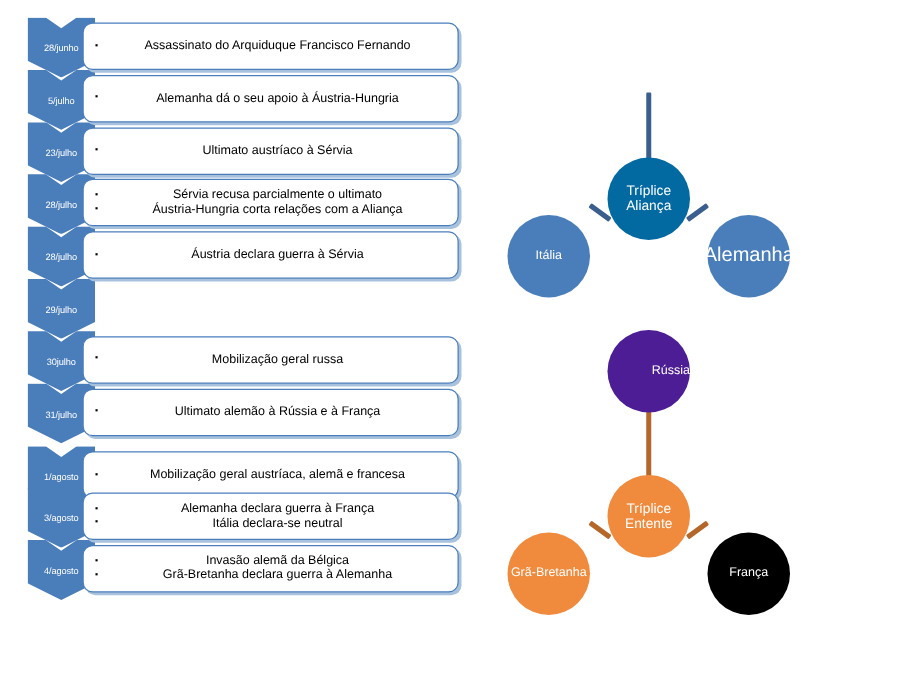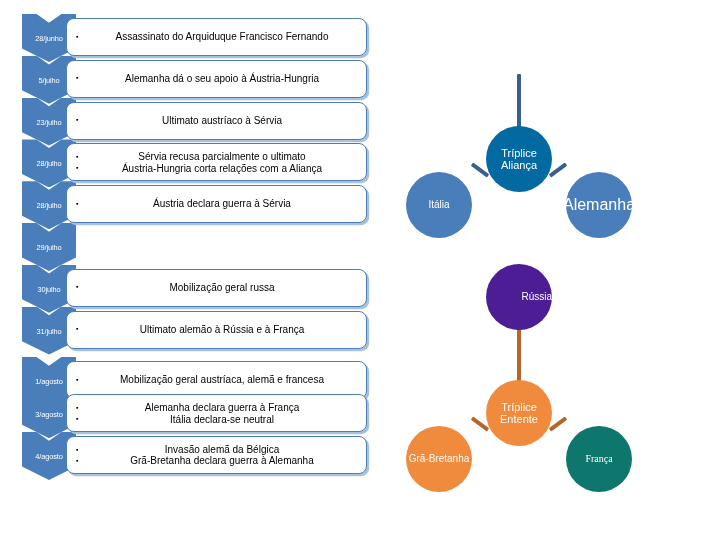--- a/index.html
+++ b/index.html
@@ -286,18 +286,18 @@
 
     <div class="node orange" id="en-top" style="background: #4c1d95; justify-content: flex-end;">
       <span class="node-label">Rússia</span>
     </div>
     <div class="node orange" id="en-left" style="background: rgb(240, 138, 60);">
       <span class="node-label">Grã-Bretanha</span>
     </div>
     <div class="node orange" id="en-center" style="background: rgb(240, 138, 60);">
       <span class="node-label">Tríplice Entente</span>
     </div>
-    <div class="node orange" id="en-right" style="background: #0f766e; font-family: Liberation Serif, serif;">
+    <div class="node orange" id="en-right" style="background: #000000;">
       <span class="node-label">França</span>
     </div>
   </div>
 
 </div>
 
 </body></html>

